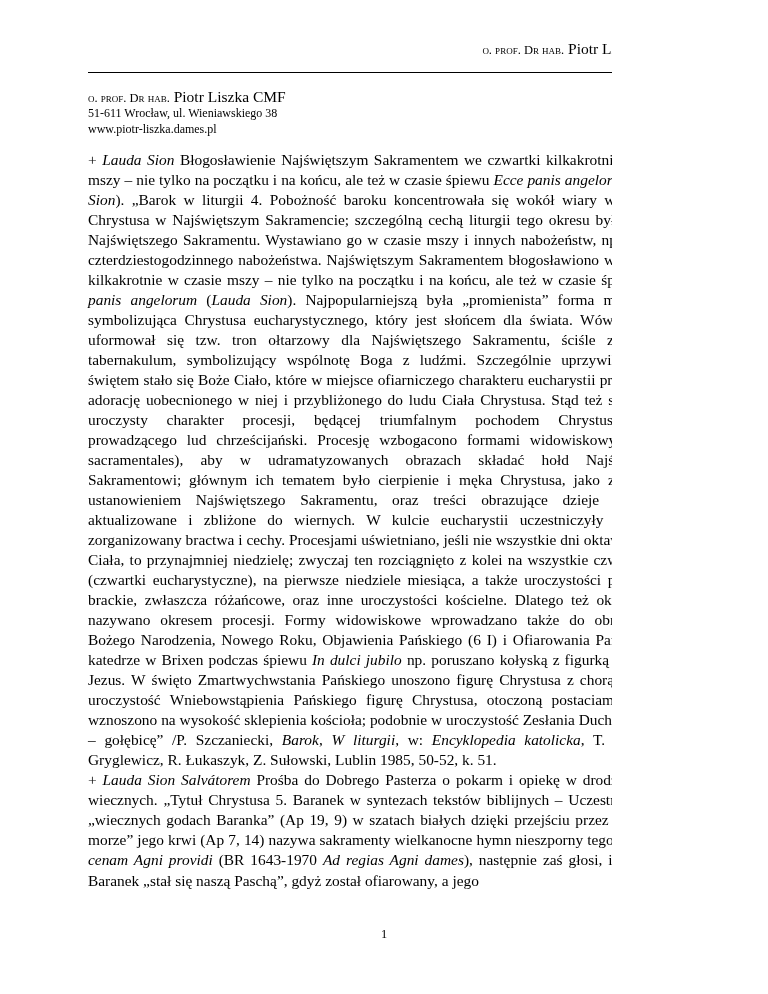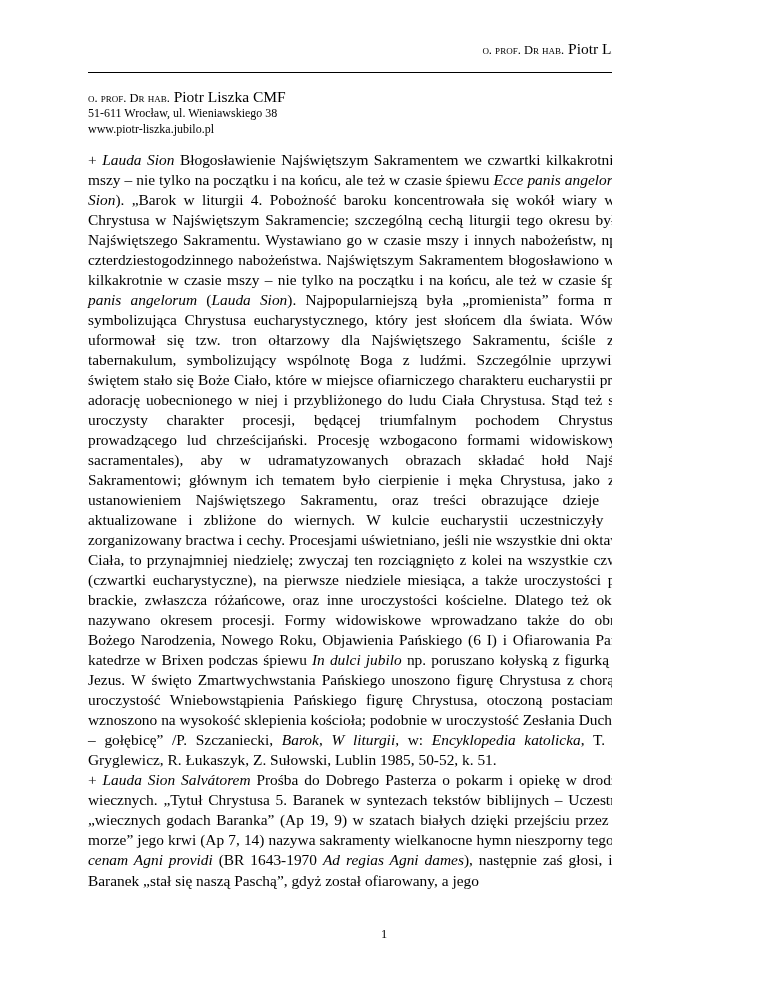--- a/index.html
+++ b/index.html
@@ -102,21 +102,21 @@
   <div class="rule"></div>
 
   <div class="content">
 
     <div class="author-block">
       <div class="author-line">
         <span class="small-caps">o. prof. Dr hab.</span>
         <span>Piotr Liszka CMF</span>
       </div>
       <div class="address-line">51-611 Wrocław, ul. Wieniawskiego 38</div>
-      <div class="web-line">www.piotr-liszka.jubilo.pl</div>
+      <div class="web-line">www.piotr-liszka.dames.pl</div>
     </div>
 
     <div class="body-text">
       <p>+ <i>Lauda Sion</i> Błogosławienie Najświętszym Sakramentem we czwartki kilkakrotnie w czasie mszy – nie tylko na początku i na końcu, ale też w czasie śpiewu <i>Ecce panis angelorum</i> (<i>Lauda Sion</i>). „Barok w liturgii 4. Pobożność baroku koncentrowała się wokół wiary w obecność Chrystusa w Najświętszym Sakramencie; szczególną cechą liturgii tego okresu była adoracja Najświętszego Sakramentu. Wystawiano go w czasie mszy i innych nabożeństw, np. w czasie czterdziestogodzinnego nabożeństwa. Najświętszym Sakramentem błogosławiono we czwartki kilkakrotnie w czasie mszy – nie tylko na początku i na końcu, ale też w czasie śpiewu <i>Ecce panis angelorum</i> (<i>Lauda Sion</i>). Najpopularniejszą była „promienista” forma monstrancji, symbolizująca Chrystusa eucharystycznego, który jest słońcem dla świata. Wówczas także uformował się tzw. tron ołtarzowy dla Najświętszego Sakramentu, ściśle złączony z tabernakulum, symbolizujący wspólnotę Boga z ludźmi. Szczególnie uprzywilejowanym świętem stało się Boże Ciało, które w miejsce ofiarniczego charakteru eucharystii propagowało adorację uobecnionego w niej i przybliżonego do ludu Ciała Chrystusa. Stąd też szczególnie uroczysty charakter procesji, będącej triumfalnym pochodem Chrystusa-Pasterza, prowadzącego lud chrześcijański. Procesję wzbogacono formami widowiskowymi (autos sacramentales), aby w udramatyzowanych obrazach składać hołd Najświętszemu Sakramentowi; głównym ich tematem było cierpienie i męka Chrystusa, jako związane z ustanowieniem Najświętszego Sakramentu, oraz treści obrazujące dzieje zbawienia, aktualizowane i zbliżone do wiernych. W kulcie eucharystii uczestniczyły w sposób zorganizowany bractwa i cechy. Procesjami uświetniano, jeśli nie wszystkie dni oktawy  Bożego Ciała, to przynajmniej niedzielę; zwyczaj ten rozciągnięto z kolei na wszystkie czwartki roku (czwartki eucharystyczne), na pierwsze niedziele miesiąca, a także uroczystości parafialne i brackie, zwłaszcza różańcowe, oraz inne uroczystości kościelne. Dlatego też okres baroku nazywano okresem procesji. Formy widowiskowe wprowadzano także do obrzędowości Bożego Narodzenia, Nowego Roku, Objawienia Pańskiego (6 I) i Ofiarowania Pańskiego; w katedrze w Brixen podczas śpiewu <i>In dulci jubilo</i> np. poruszano kołyską z figurką Dzieciątka Jezus. W święto Zmartwychwstania Pańskiego unoszono figurę Chrystusa z chorągiewką: w uroczystość Wniebowstąpienia Pańskiego figurę Chrystusa, otoczoną postaciami aniołów, wznoszono na wysokość sklepienia kościoła; podobnie w uroczystość Zesłania Ducha Świętego – gołębicę” /P. Szczaniecki, <i>Barok</i>, <i>W liturgii</i>, w: <i>Encyklopedia katolicka</i>, T. II, red. F. Gryglewicz, R. Łukaszyk, Z. Sułowski, Lublin 1985, 50-52, k. 51.</p>
       <p>+ <i>Lauda Sion Salvátorem</i> Prośba do Dobrego Pasterza o pokarm i opiekę w drodze do dóbr wiecznych. „Tytuł Chrystusa 5. Baranek w syntezach tekstów biblijnych – Uczestnictwem w „wiecznych godach Baranka” (Ap 19, 9) w szatach białych dzięki przejściu przez „czerwone morze” jego krwi (Ap 7, 14) nazywa sakramenty wielkanocne hymn nieszporny tego okresu <i>Ad cenam Agni providi</i> (BR 1643-1970 <i>Ad regias Agni dames</i>), następnie zaś głosi, iż Chrystus Baranek „stał się naszą Paschą”, gdyż został ofiarowany, a jego</p>
     </div>
 
   </div>
 
   <div class="pagenum">1</div>

